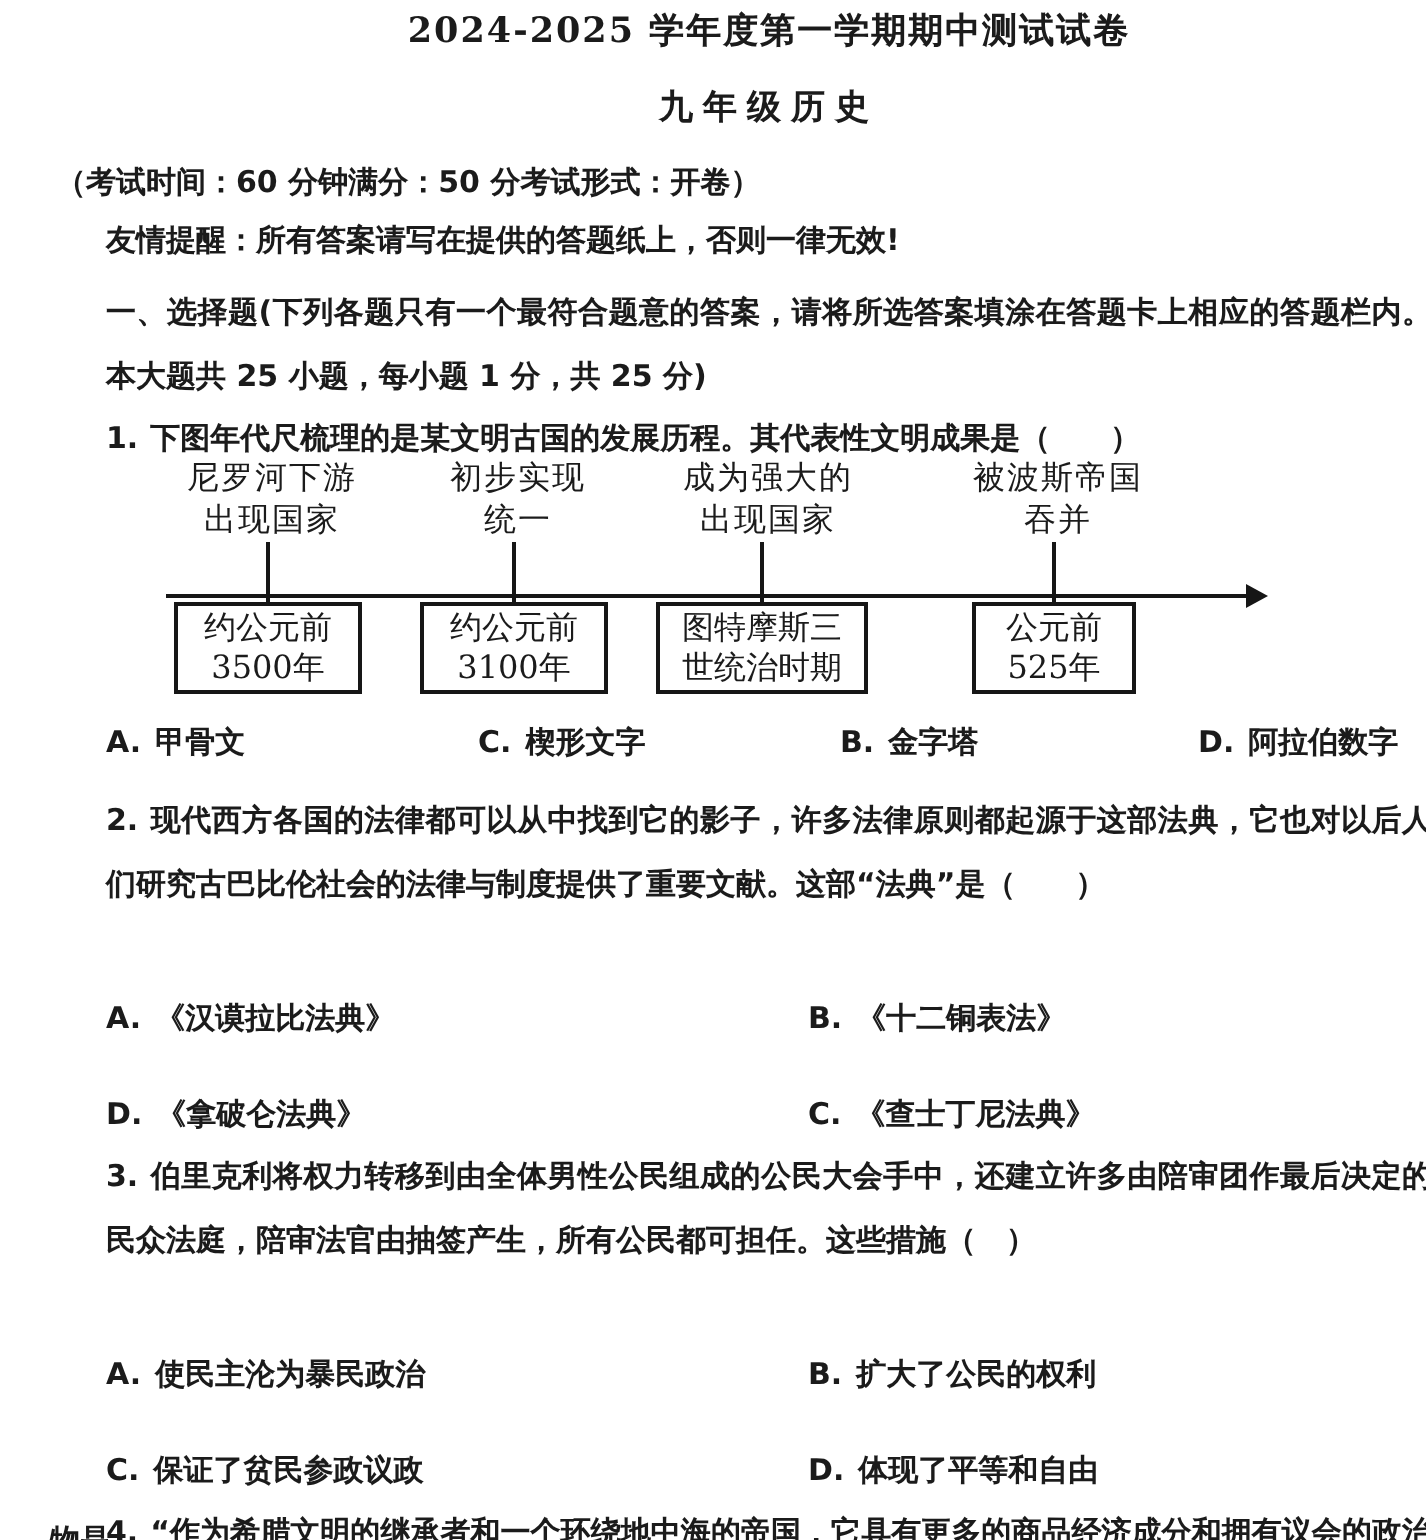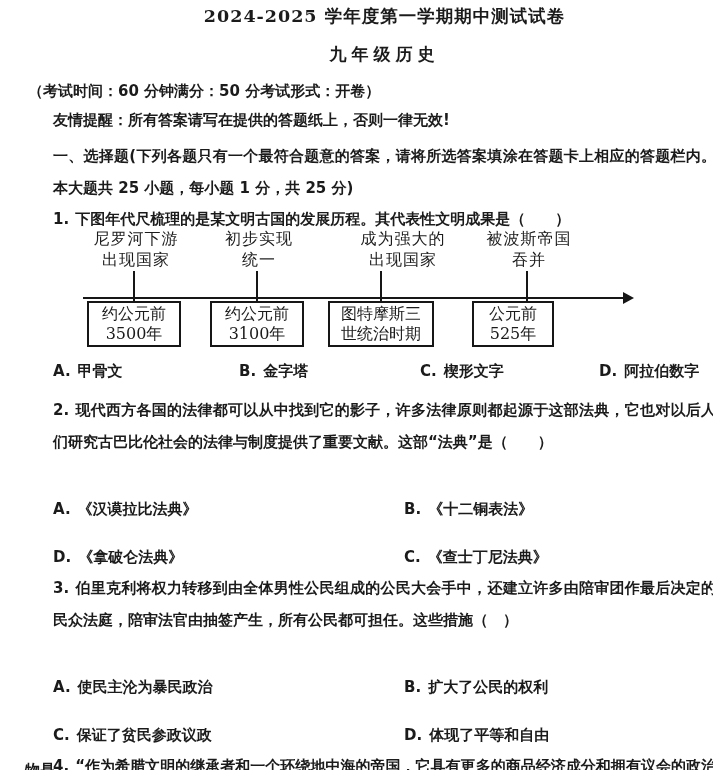--- a/index.html
+++ b/index.html
@@ -112,22 +112,22 @@
     box-sizing:border-box;
     border:2px solid #161616;
     text-align:center;
     font-size:16px;
     line-height:20px;
     padding-top:1px;
   }
   
   .e1 .tl-label{left:-12px;}  .e1 .tl-tick{left:50px;}  .e1 .tl-box{left:4px;width:94px;}
   .e2 .tl-label{left:111px;}  .e2 .tl-tick{left:173px;} .e2 .tl-box{left:127px;width:94px;}
-  .e3 .tl-label{left:255px;}  .e3 .tl-tick{left:297px;} .e3 .tl-box{left:245px;width:106px;}
-  .e4 .tl-label{left:381px;}  .e4 .tl-tick{left:443px;} .e4 .tl-box{left:389px;width:82px;}
+  .e3 .tl-label{left:236px;}  .e3 .tl-tick{left:297px;} .e3 .tl-box{left:245px;width:106px;}
+  .e4 .tl-label{left:381px;}  .e4 .tl-tick{left:443px;} .e4 .tl-box{left:403px;width:82px;}
 </style>
 </head>
 <body>
 
 <div class="page">
 
   <div class="title-main">2024-2025 学年度第一学期期中测试试卷</div>
   <div class="title-subject">九年级历史</div>
   <div class="exam-info">（考试时间：60 分钟满分：50 分考试形式：开卷）</div>
 
@@ -182,22 +182,22 @@
             <div>公元前</div>
             <div>525年</div>
           </div>
         </div>
         <div class="tl-axis"></div>
         <div class="tl-arrowhead"></div>
       </div>
 
       <div class="opts four">
         <div class="opt"><span class="olabel">A.</span><span>甲骨文</span></div>
+        <div class="opt"><span class="olabel">C.</span><span>楔形文字</span></div>
         <div class="opt"><span class="olabel">B.</span><span>金字塔</span></div>
-        <div class="opt"><span class="olabel">C.</span><span>楔形文字</span></div>
         <div class="opt"><span class="olabel">D.</span><span>阿拉伯数字</span></div>
       </div>
     </div>
 
     <div class="question q2">
       <div class="stem"><span class="qnum">2.</span><span>现代西方各国的法律都可以从中找到它的影子，许多法律原则都起源于这部法典，它也对以后人们研究古巴比伦社会的法律与制度提供了重要文献。这部“法典”是（　　）</span></div>
       <div class="opts two">
         <div class="opt"><span class="olabel">A.</span><span>《汉谟拉比法典》</span></div>
         <div class="opt"><span class="olabel">B.</span><span>《十二铜表法》</span></div>
         <div class="opt"><span class="olabel">D.</span><span>《拿破仑法典》</span></div>

